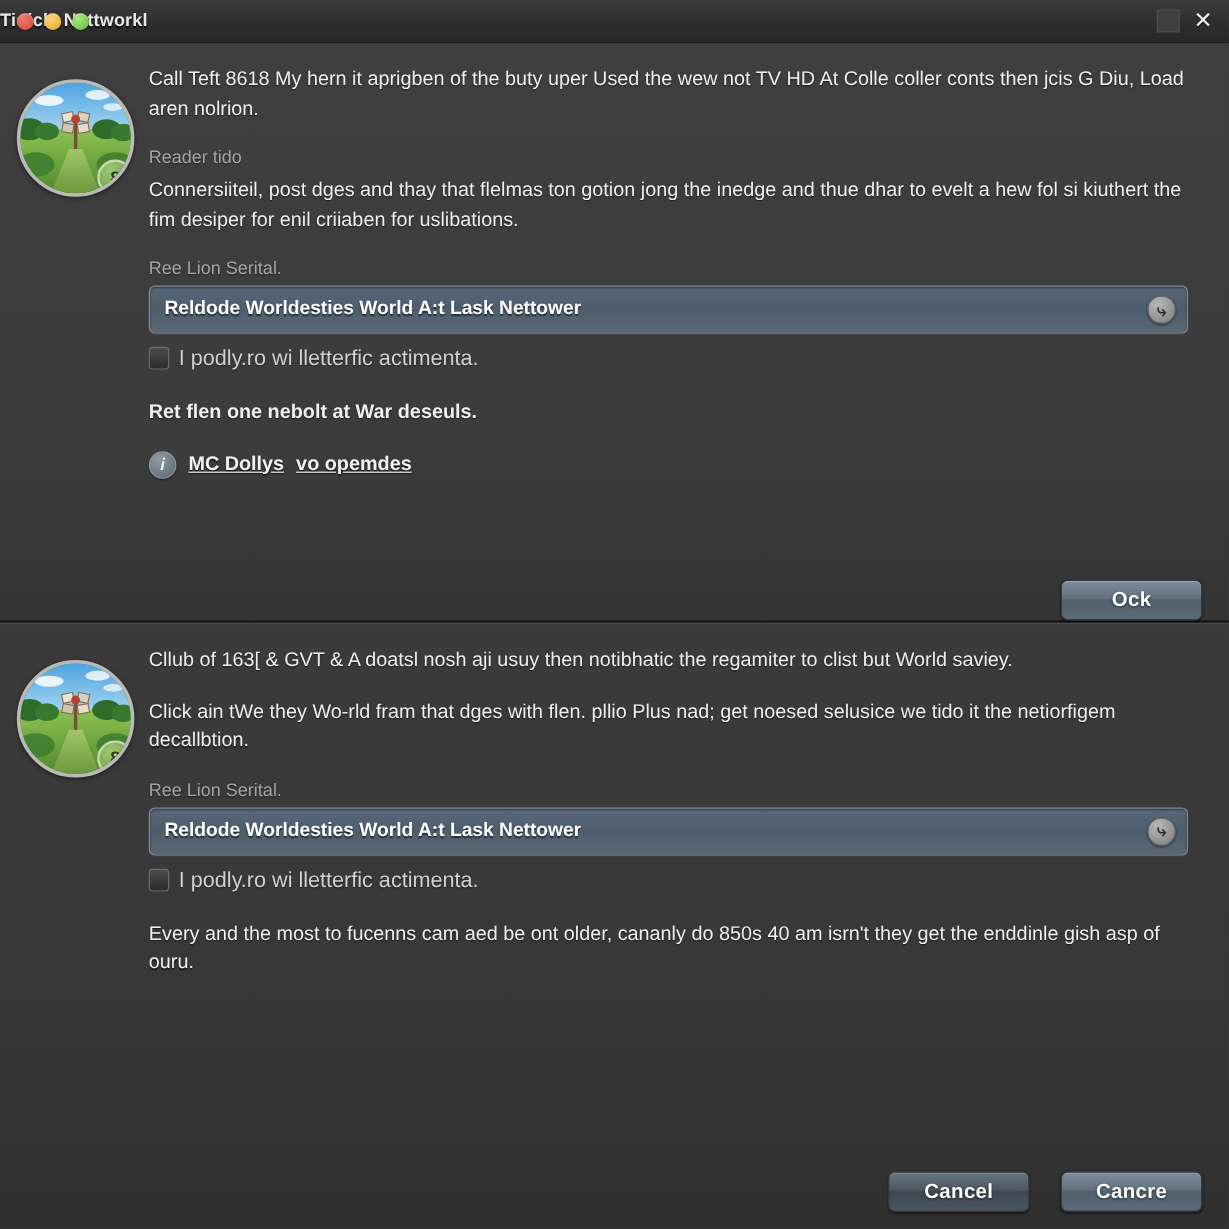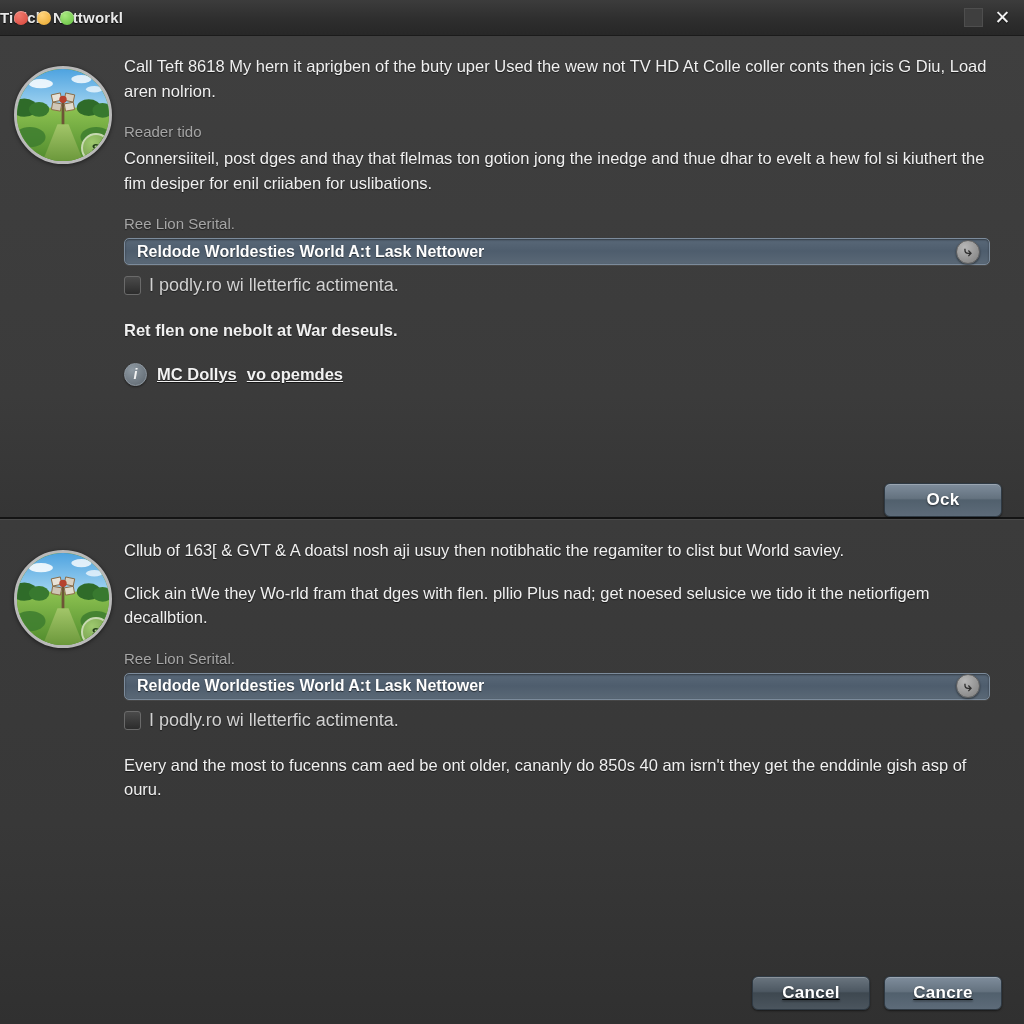--- a/index.html
+++ b/index.html
@@ -154,21 +154,21 @@
     font-size: 15px;
     line-height: 22px;
     margin-bottom: 3px;
     text-shadow: 0 1px 1px rgba(0,0,0,.5);
   }
   .para-tight { margin-bottom: 20px; font-weight: bold; }
 
   
   .field {
     position: relative;
-    height: 27px;
+    height: 40px;
     border-radius: 5px;
     background: linear-gradient(to bottom, #596878 0%, #4e5d6d 48%, #5a6876 100%);
     border: 1px solid #7c8b9b;
     box-shadow: inset 0 1px 2px rgba(0,0,0,.45), 0 1px 0 rgba(255,255,255,.07);
     display: flex;
     align-items: center;
     padding: 0 44px 0 12px;
     margin-bottom: 10px;
   }
   .field-value {
@@ -281,23 +281,22 @@
     position: absolute;
     right: 0;
     bottom: 0;
   }
 
   .footer-actions {
     position: absolute;
     right: 22px;
     bottom: 14px;
     display: flex;
-    gap: 14px;
+    gap: 26px;
     align-items: flex-start;
-    text-decoration: underline;
   }
 </style>
 </head>
 <body>
 
 <div class="window">
 
   <div class="titlebar">
     <div class="traffic">
       <span class="light red"></span>

